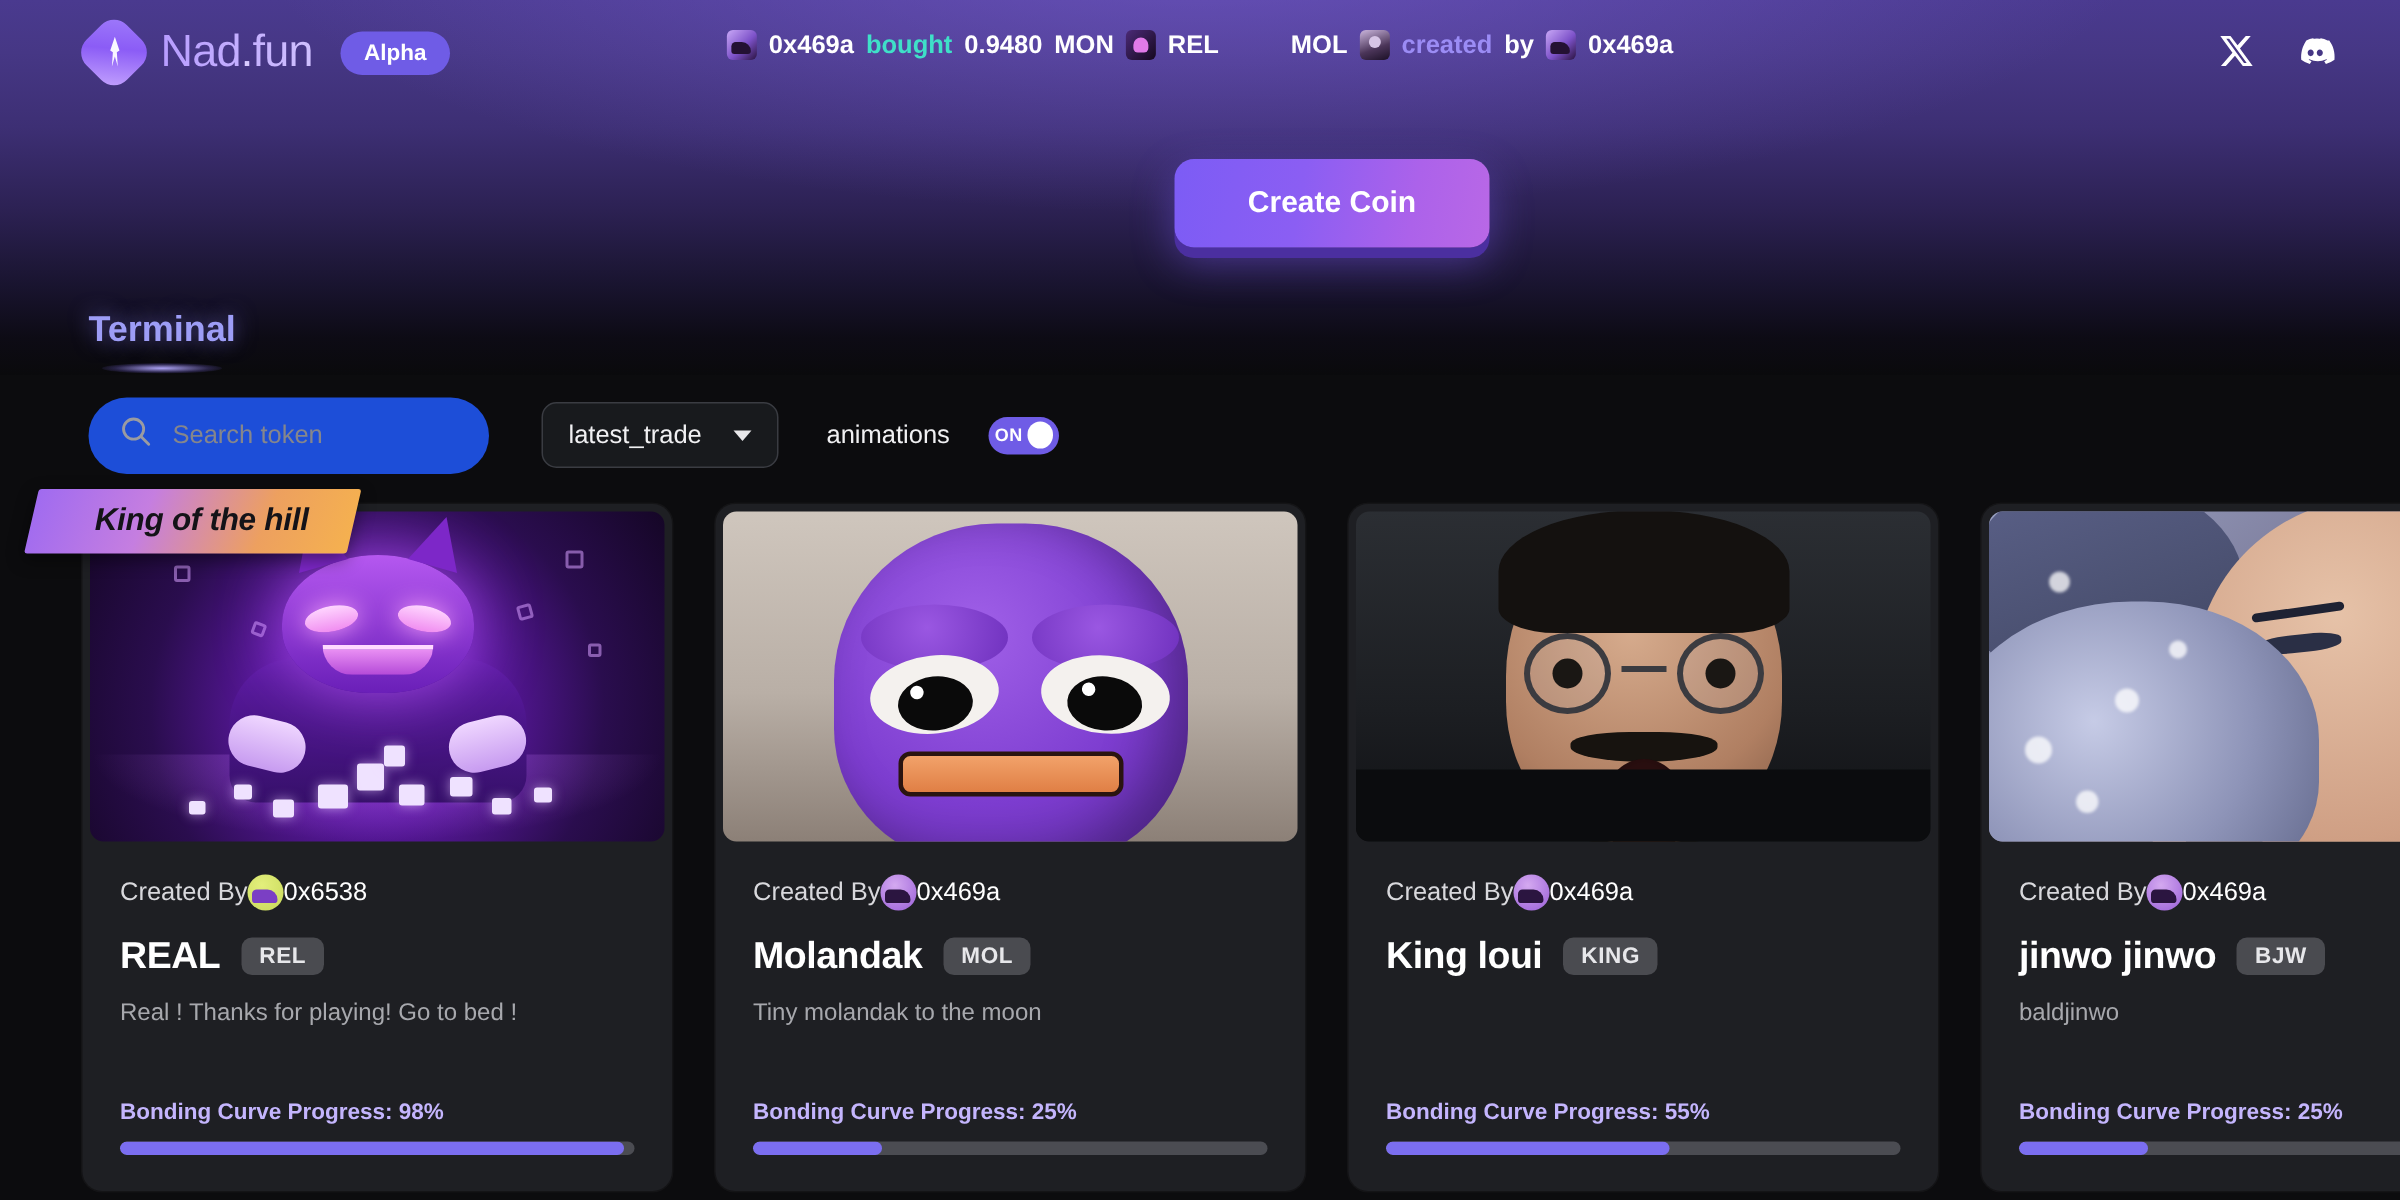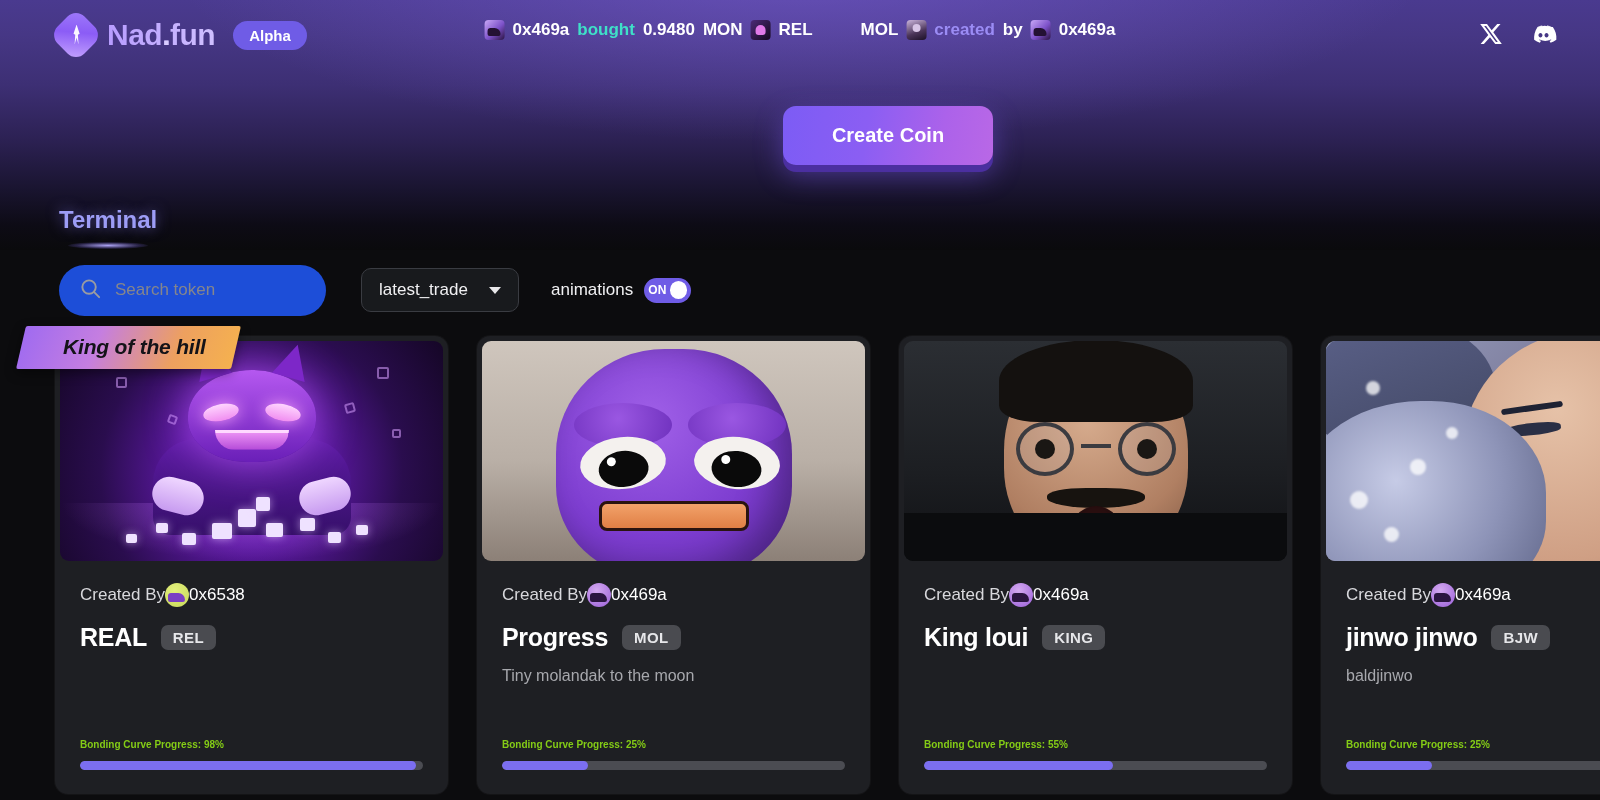--- a/index.html
+++ b/index.html
@@ -31,21 +31,21 @@
     border-radius:12px; transform:rotate(45deg);
   }
   .logo-mark::after{
     content:""; position:absolute; left:50%; top:50%;
     width:11px;height:20px; transform:translate(-50%,-54%) rotate(-45deg);
     background:#ffffff;
     clip-path:polygon(50% 0%, 78% 46%, 62% 52%, 68% 100%, 50% 66%, 32% 100%, 38% 52%, 22% 46%);
     opacity:.95;
   }
   .logo-text{
-    font-size:30px; font-weight:700; letter-spacing:-.5px;
+    font-size:30px; font-weight:400; letter-spacing:-.5px;
     background:linear-gradient(90deg,#b79cff,#cfc0ff);
     -webkit-background-clip:text; background-clip:text; color:transparent;
   }
   .logo-text .dot{ color:#d9ccff; }
   .alpha-badge{
     margin-left:6px; background:#6f5ce6; color:#fff;
     font-size:15px; font-weight:700; padding:6px 16px; border-radius:999px;
   }
 
   
@@ -110,21 +110,21 @@
     font-size:17px; font-family:"Liberation Sans",sans-serif; width:100%;
   }
   .search-input::placeholder{ color:#85868c; }
   .sort-box{
     margin-left:35px; height:44px; min-width:158px; border-radius:10px;
     background:#181a1d; border:1px solid #3a3c42;
     display:flex; align-items:center; justify-content:space-between; gap:14px;
     padding:0 17px; cursor:pointer; font-size:17px; color:#f0f0f2;
   }
   .chev{ width:0;height:0;border-left:6px solid transparent;border-right:6px solid transparent;border-top:7px solid #e8e8ea; }
-  .anim-wrap{ margin-left:32px; display:flex; align-items:center; gap:11px; }
+  .anim-wrap{ margin-left:32px; display:flex; align-items:center; gap:26px; }
   .anim-label{ font-size:17px; color:#f0f0f2; }
   .toggle{
     width:47px;height:25px;border-radius:999px;background:#6f5ce6;
     display:flex; align-items:center; justify-content:flex-start; padding:0 4px; gap:3px; cursor:pointer;
   }
   .toggle .on-txt{ font-size:12px;font-weight:700;color:#fff; letter-spacing:.3px; }
   .toggle .knob{ width:18px;height:18px;border-radius:50%;background:#fff; }
 
   
   .cards{ position:absolute; left:0; top:336px; width:1600px; height:464px; display:flex; gap:29px; padding-left:55px; }
@@ -300,21 +300,21 @@
 
   .name-row{ display:flex; align-items:center; gap:14px; margin-top:16px; }
   .coin-name{ font-size:25px; font-weight:700; color:#fff; letter-spacing:-.3px; }
   .ticker-chip{
     background:#4a4b50; color:#e7e7ea; font-size:15px; font-weight:700;
     padding:4px 12px; border-radius:7px; letter-spacing:.4px;
   }
   .desc{ margin-top:15px; font-size:16px; color:#a7a8ad; }
 
   .progress-zone{ position:absolute; left:25px; right:25px; bottom:24px; }
-  .prog-label{ font-size:10px; font-weight:700; color:#84cc16; margin-bottom:11px; }
+  .prog-label{ font-size:15px; font-weight:700; color:#c4b5fd; margin-bottom:11px; }
   .prog-track{ height:9px; border-radius:6px; background:#4b4c52; overflow:hidden; }
   .prog-fill{ height:100%; border-radius:6px; background:#7b6ef0; }
 </style>
 </head>
 <body>
 
 <div class="header-wrap">
 
   <div class="topbar">
 
@@ -428,20 +428,21 @@
     <div class="card-info">
       <div class="creator">
         <span>Created By</span>
         <span class="avatar green"></span>
         <span class="addr">0x6538</span>
       </div>
       <div class="name-row">
         <span class="coin-name">REAL</span>
         <span class="ticker-chip">REL</span>
       </div>
+      <div class="desc">Real ! Thanks for playing! Go to bed !</div>
     </div>
     <div class="progress-zone">
       <div class="prog-label">Bonding Curve Progress: 98%</div>
       <div class="prog-track">
         <div class="prog-fill" style="width:98%"></div>
       </div>
     </div>
   </div>
 
   <div class="card">
@@ -458,21 +459,21 @@
         <div class="lips"></div>
       </div>
     </div>
     <div class="card-info">
       <div class="creator">
         <span>Created By</span>
         <span class="avatar purple"></span>
         <span class="addr">0x469a</span>
       </div>
       <div class="name-row">
-        <span class="coin-name">Progress</span>
+        <span class="coin-name">Molandak</span>
         <span class="ticker-chip">MOL</span>
       </div>
       <div class="desc">Tiny molandak to the moon</div>
     </div>
     <div class="progress-zone">
       <div class="prog-label">Bonding Curve Progress: 25%</div>
       <div class="prog-track">
         <div class="prog-fill" style="width:25%"></div>
       </div>
     </div>

